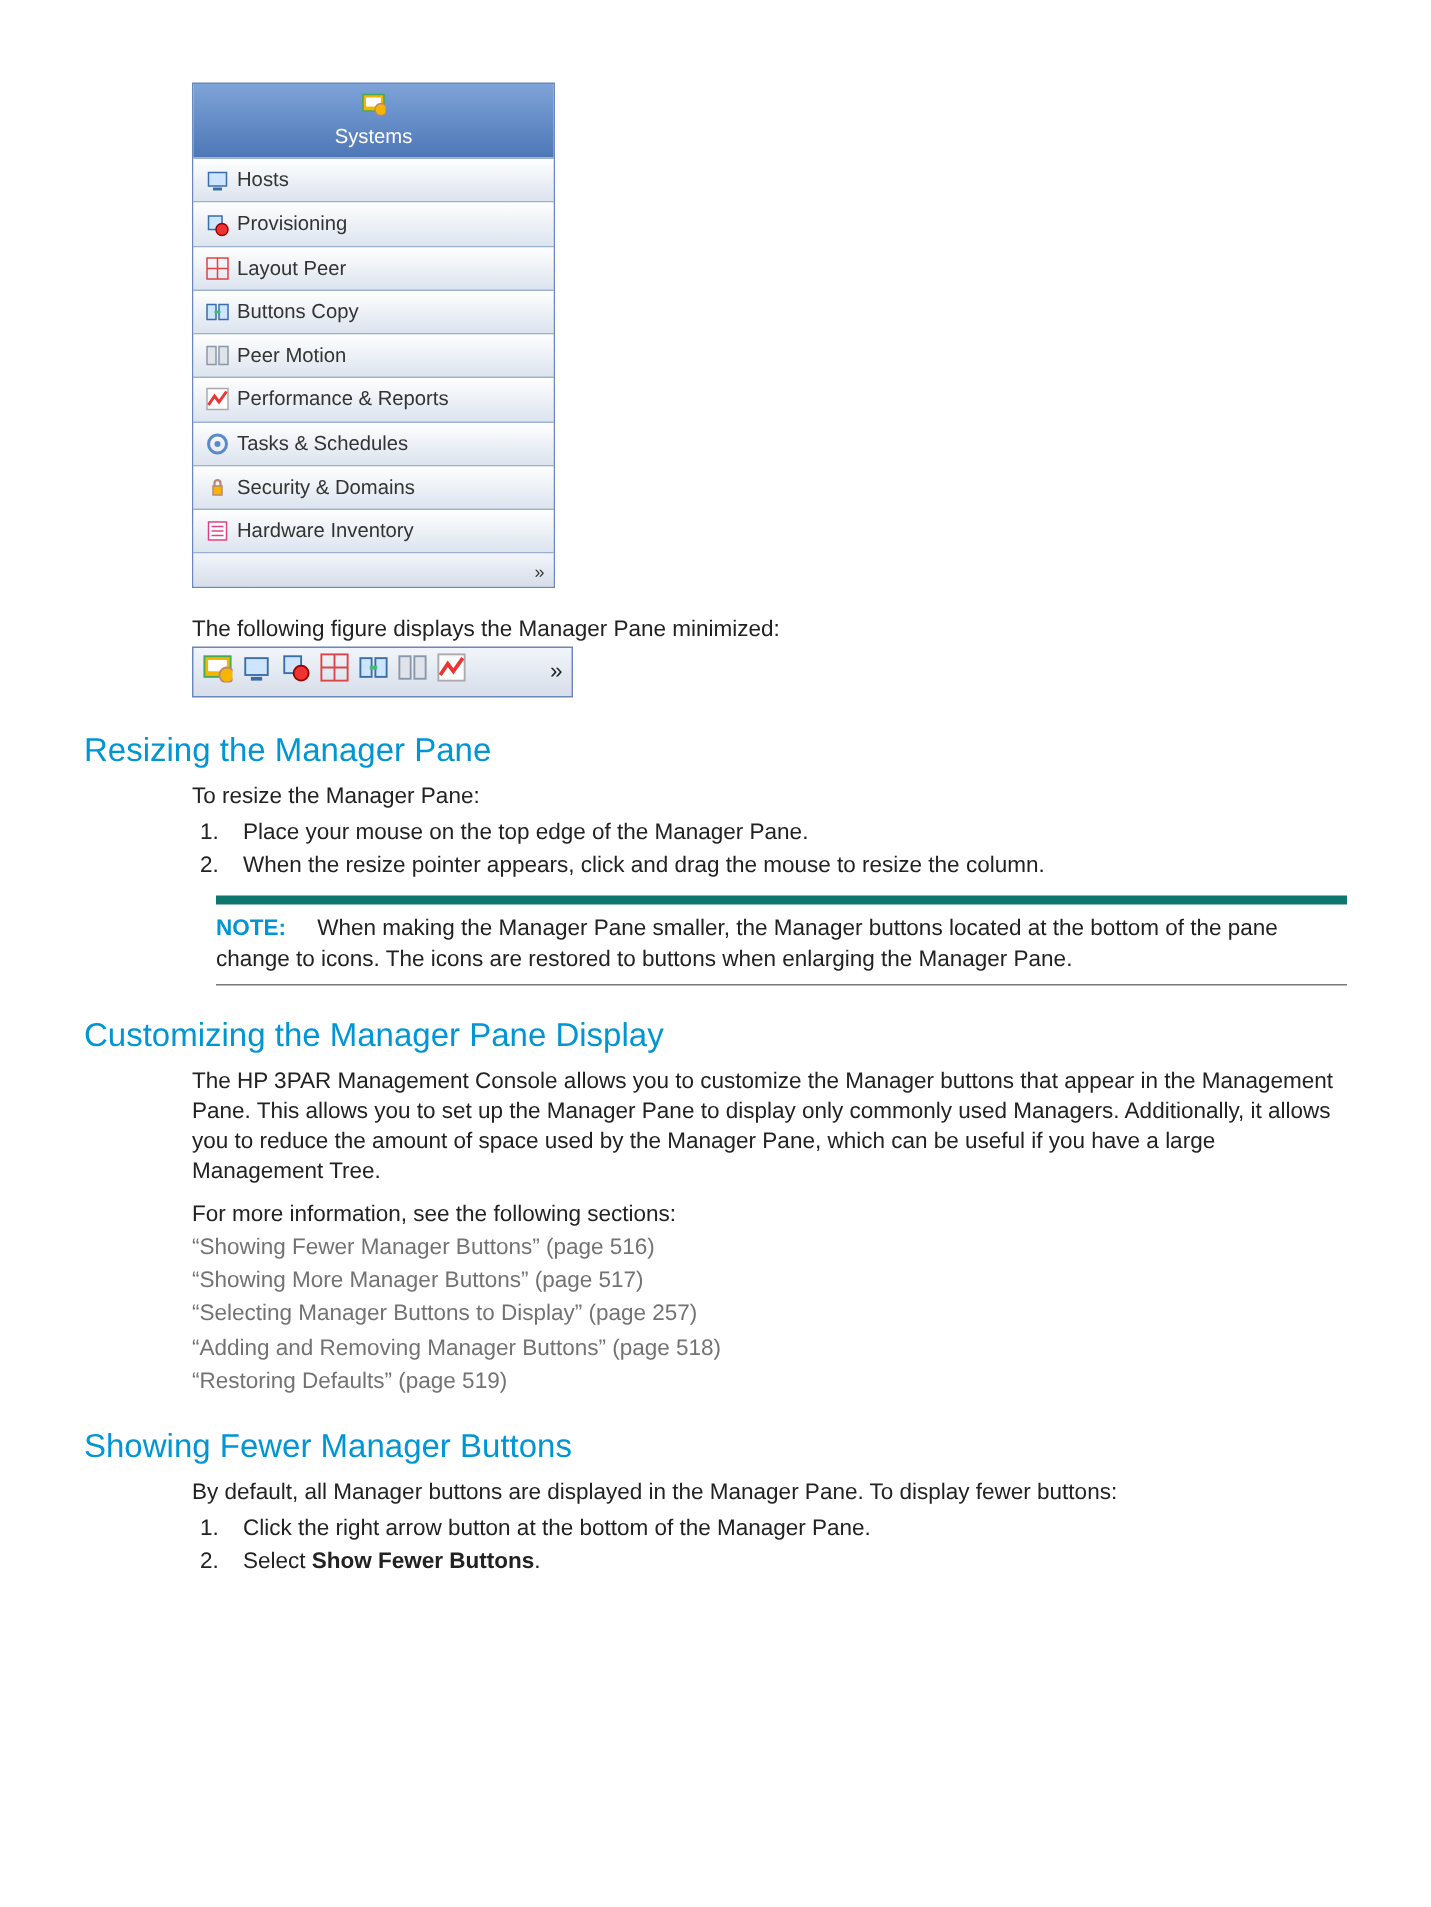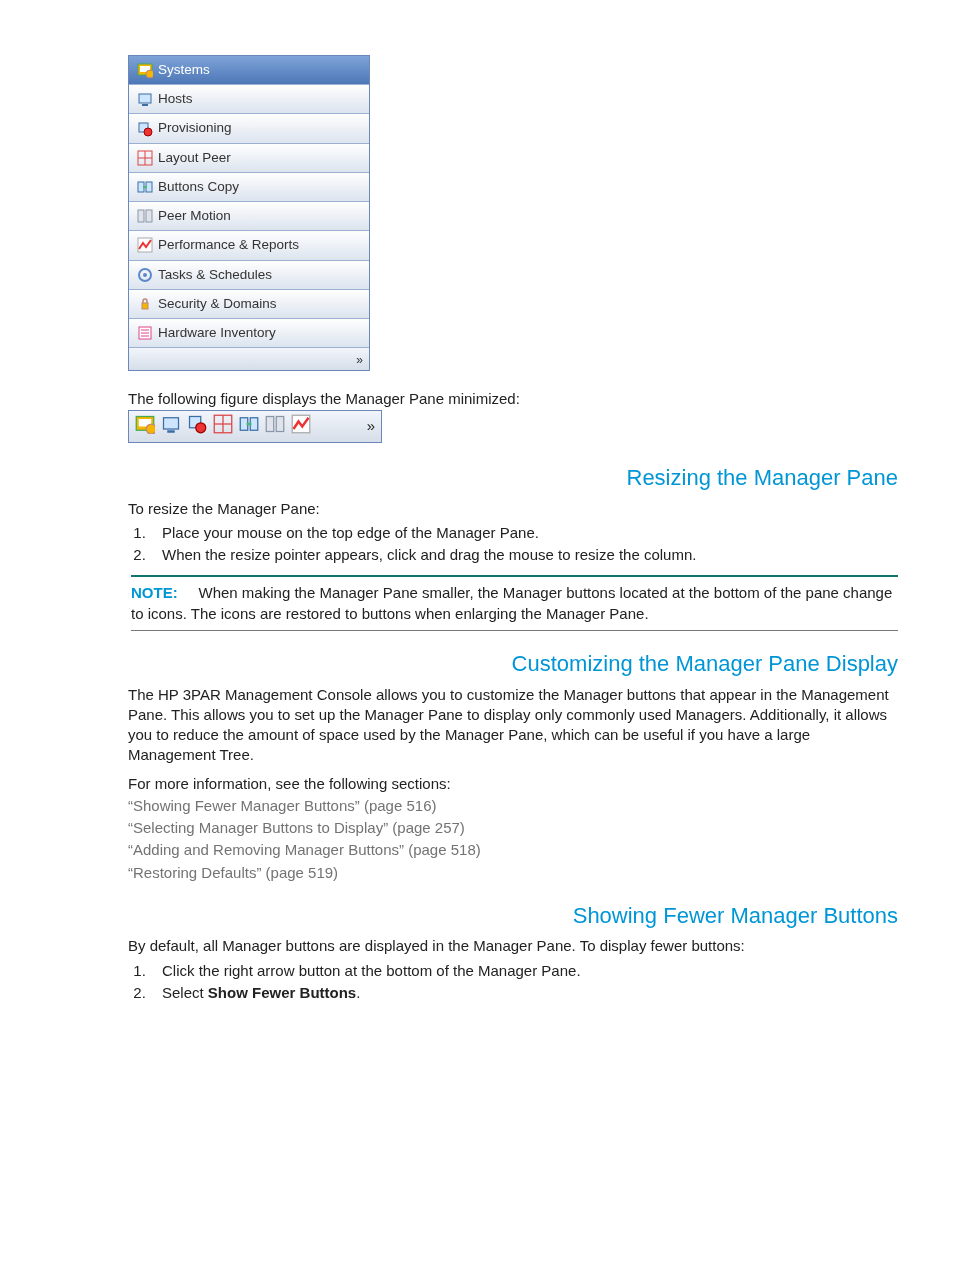--- a/index.html
+++ b/index.html
@@ -11,27 +11,26 @@
     width: 842px;
     background: #fff;
     line-height: 1.35;
   }
   .content { margin-left: 72px; }
   .section-title {
     color: #0096d6;
     font-size: 22px;
     font-weight: normal;
     margin: 18px 0 6px 0;
-    text-align: right;
   }
   .note-box {
-    border-top: 2px solid #0f766e;
+    border-top: 6px solid #0f766e;
     border-bottom: 1px solid #777;
     padding: 6px 0;
-    margin: 10px 0 16px 3px;
+    margin: 10px 0 16px 16px;
   }
   .note-label { font-weight: bold; color: #0096d6; }
   .link { color: #737373; }
   .bold { font-weight: bold; }
   ol { margin: 4px 0 8px 22px; padding: 0; }
   ol li { padding-left: 12px; margin-bottom: 2px; }
 
   
   .nav-panel {
     width: 240px;
@@ -47,20 +46,21 @@
     gap: 5px;
     padding: 5px 8px;
     border-bottom: 1px solid #9cb0cf;
     background: linear-gradient(#fefefe,#dce4ef);
     color: #333;
   }
   .nav-item.selected {
     background: linear-gradient(#7ea3d8,#4d77b6);
     color: #fff;
     position: relative;
+    flex-direction: column;
   }
   .nav-arrow-row {
     text-align: right;
     padding: 4px 6px 2px 0;
     font-size: 12px;
     color: #333;
     background: linear-gradient(#f2f5fb,#d6dee9);
   }
   .ico { width: 16px; height: 16px; flex: 0 0 16px; }
 
@@ -188,20 +188,21 @@
     <span>When making the Manager Pane smaller, the Manager buttons located at the bottom of the pane change to icons. The icons are restored to buttons when enlarging the Manager Pane.</span>
   </div>
 </div>
 
 <h2 class="section-title">Customizing the Manager Pane Display</h2>
 <div class="content">
   <div>The HP 3PAR Management Console allows you to customize the Manager buttons that appear in the Management Pane. This allows you to set up the Manager Pane to display only commonly used Managers. Additionally, it allows you to reduce the amount of space used by the Manager Pane, which can be useful if you have a large Management Tree.</div>
   <div style="margin-top:8px">For more information, see the following sections:</div>
   <div id="link-list">
       <div class="link-line"><span class="link">“Showing Fewer Manager Buttons” (page 516)</span></div>
+      <div class="link-line"><span class="link">“Showing More Manager Buttons” (page 517)</span></div>
       <div class="link-line"><span class="link">“Selecting Manager Buttons to Display” (page 257)</span></div>
       <div class="link-line"><span class="link">“Adding and Removing Manager Buttons” (page 518)</span></div>
       <div class="link-line"><span class="link">“Restoring Defaults” (page 519)</span></div>
     </div>
 </div>
 
 <h2 class="section-title">Showing Fewer Manager Buttons</h2>
 <div class="content">
   <div>By default, all Manager buttons are displayed in the Manager Pane. To display fewer buttons:</div>
   <ol>

